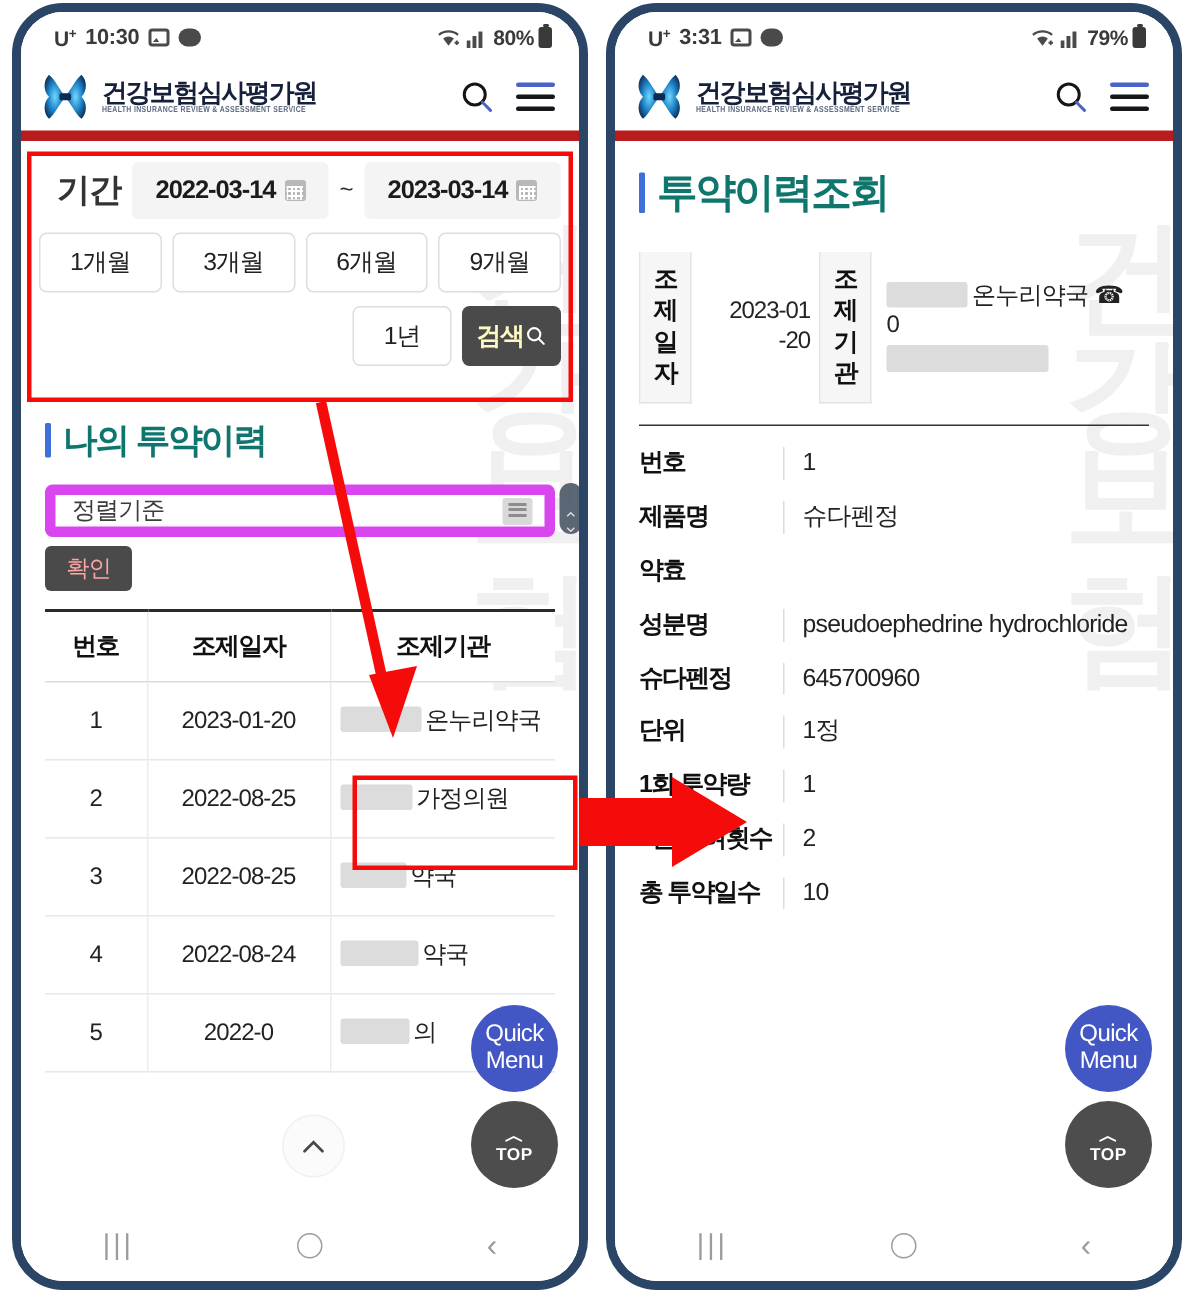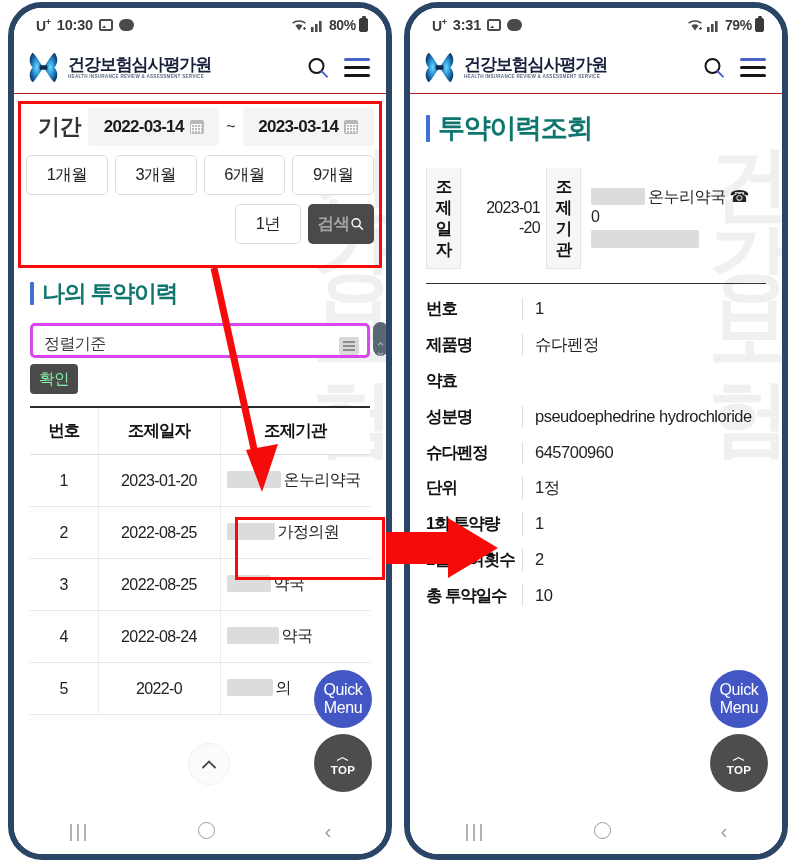--- a/index.html
+++ b/index.html
@@ -39,21 +39,21 @@
   .ic-chat { width:15px;height:12px;background:#4a4a4a;border-radius:6px;position:relative;}
   .ic-chat::after{content:"";position:absolute;left:2px;bottom:-3px;border:3px solid transparent;border-top-color:#4a4a4a;}
   .ic-wifi svg, .ic-sig svg { display:block; }
   .batt-pct { font-size:14px; font-weight:600; letter-spacing:-.3px; }
   .ic-batt { width:9px;height:14px;border:1.6px solid #3a3a3a;border-radius:2px;position:relative;background:#3a3a3a;}
   .ic-batt::before{content:"";position:absolute;top:-3.4px;left:2px;width:4px;height:2px;background:#3a3a3a;border-radius:1px;}
 
   
   .appbar {
     height: 52px; display:flex; align-items:center; padding: 0 16px 0 14px;
-    border-bottom: 1px solid #b91c1c; background:#fff; position:relative; z-index:6;
+    border-bottom: 7px solid #b91c1c; background:#fff; position:relative; z-index:6;
   }
   .brand { display:flex; align-items:center; gap:9px; }
   .logo-mark { width: 31px; height: 33px; }
   .brand-text { display:flex; flex-direction:column; gap:1px; }
   .brand-kr { font-size: 17px; font-weight: 800; color:#16203a; letter-spacing:-1.1px; line-height:1; }
   .brand-en { font-size: 4.6px; font-weight:700; color:#5d6a80; letter-spacing:.25px; line-height:1;
               transform: scaleY(1.25); transform-origin: left top; }
   .appbar-actions { margin-left:auto; display:flex; align-items:center; gap:14px; }
   .ic-search { width:24px;height:24px; }
   .ic-menu { width:26px; display:flex; flex-direction:column; gap:5px; }
@@ -90,42 +90,42 @@
 
   .chiprow { display:flex; gap:7px; margin-top:9px; justify-content:center; }
   .chip {
     flex:1; height:40px; border:1px solid #ddd; border-radius:5px; background:#fff;
     display:flex; align-items:center; justify-content:center;
     font-size:16.5px; color:#222; letter-spacing:-.6px;
   }
   .chiprow.r2 { justify-content:flex-end; }
   .chiprow.r2 .chip { flex:0 0 66px; }
   .btn-search {
-    flex:0 0 66px; height:40px; background:#4a4a4a; color:#a3a3a3; border-radius:5px;
+    flex:0 0 66px; height:40px; background:#4a4a4a; color:#fef9c3; border-radius:5px;
     display:flex; align-items:center; justify-content:center; gap:1px;
     font-size:16.5px; font-weight:600; letter-spacing:-.6px;
   }
 
   
   .sec-title { display:flex; align-items:center; gap:8px; margin: 22px 0 14px; }
   .sec-bar { width:4px; height:23px; background:#3f6fd8; border-radius:1px; }
   .sec-txt { font-size:23px; font-weight:800; color:#0f766e; letter-spacing:-1.3px; }
 
   
   .sortwrap { position:relative; }
   .select {
-    height:35px; border:3px solid #d946ef; border-radius:5px; background:#fff;
-    display:flex; align-items:flex-end; padding:0 8px 0 11px;
+    height:35px; border:7px solid #d946ef; border-radius:5px; background:#fff;
+    display:flex; align-items:center; padding:0 8px 0 11px;
     font-size:16px; color:#3c3c3c; letter-spacing:-.6px;
   }
   .select .sel-ic { margin-left:auto; width:20px;height:18px;background:#d9d9d9;border-radius:2px;position:relative;}
   .select .sel-ic::after{content:"";position:absolute;left:4px;top:3.5px;right:4px;bottom:3.5px;
      background:repeating-linear-gradient(to bottom,#8d8d8d 0 2px,transparent 2px 4px);}
   .btn-ok {
-    margin-top:6px; width:48px; height:30px; background:#4a4a4a; color:#86efac; border-radius:4px;
+    margin-top:6px; width:58px; height:30px; background:#4a4a4a; color:#fca5a5; border-radius:4px;
     display:flex; align-items:center; justify-content:center; font-size:15.5px; letter-spacing:-.6px;
   }
   .scrollthumb {
     position:absolute; right:-18px; top:-1px; width:15px; height:34px;
     background:#4f5b6b; border-radius:8px; display:flex; flex-direction:column;
     align-items:center; justify-content:center; gap:6px; opacity:.92;
   }
   .scrollthumb span { width:7px;height:4px; }
 
   

